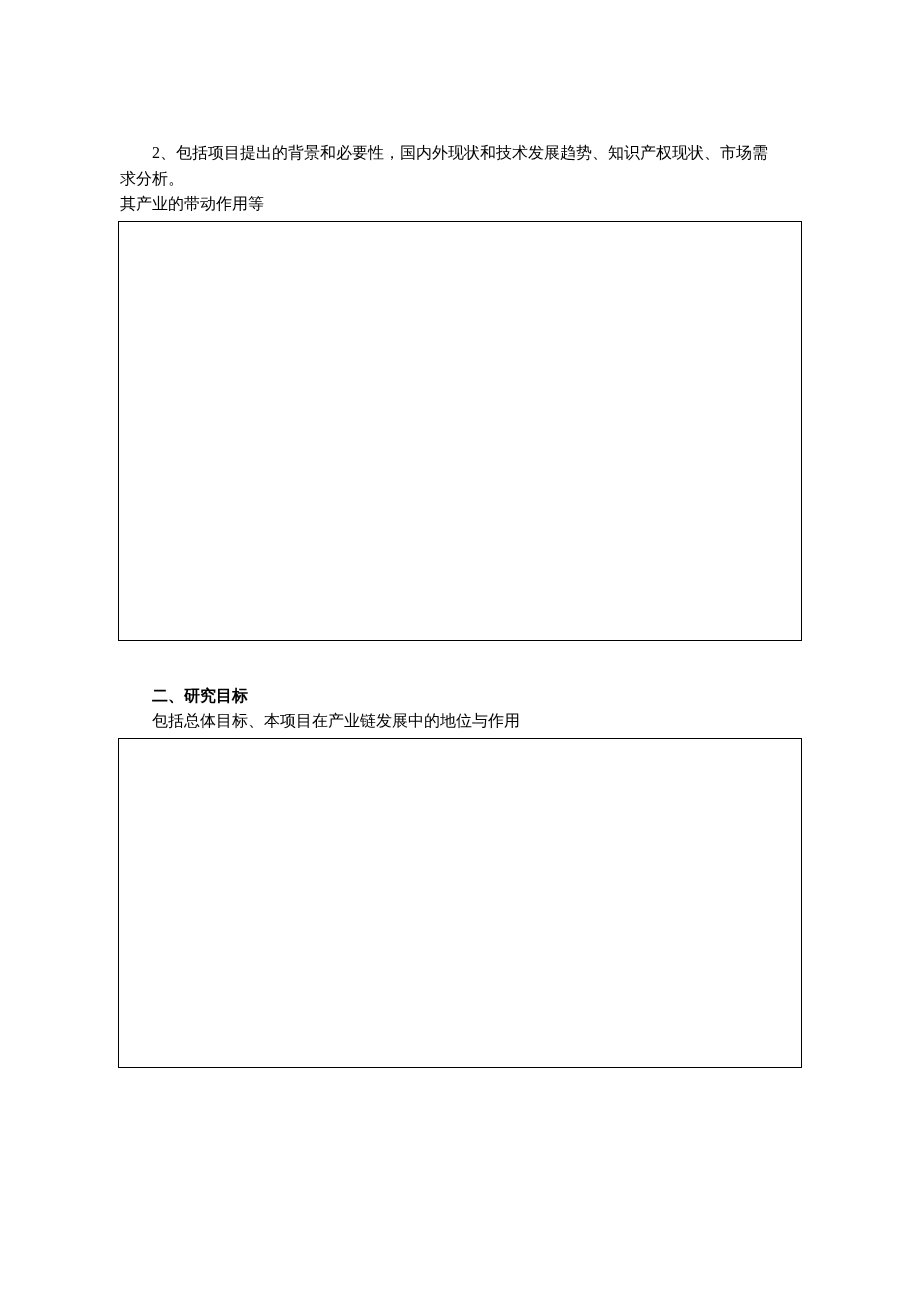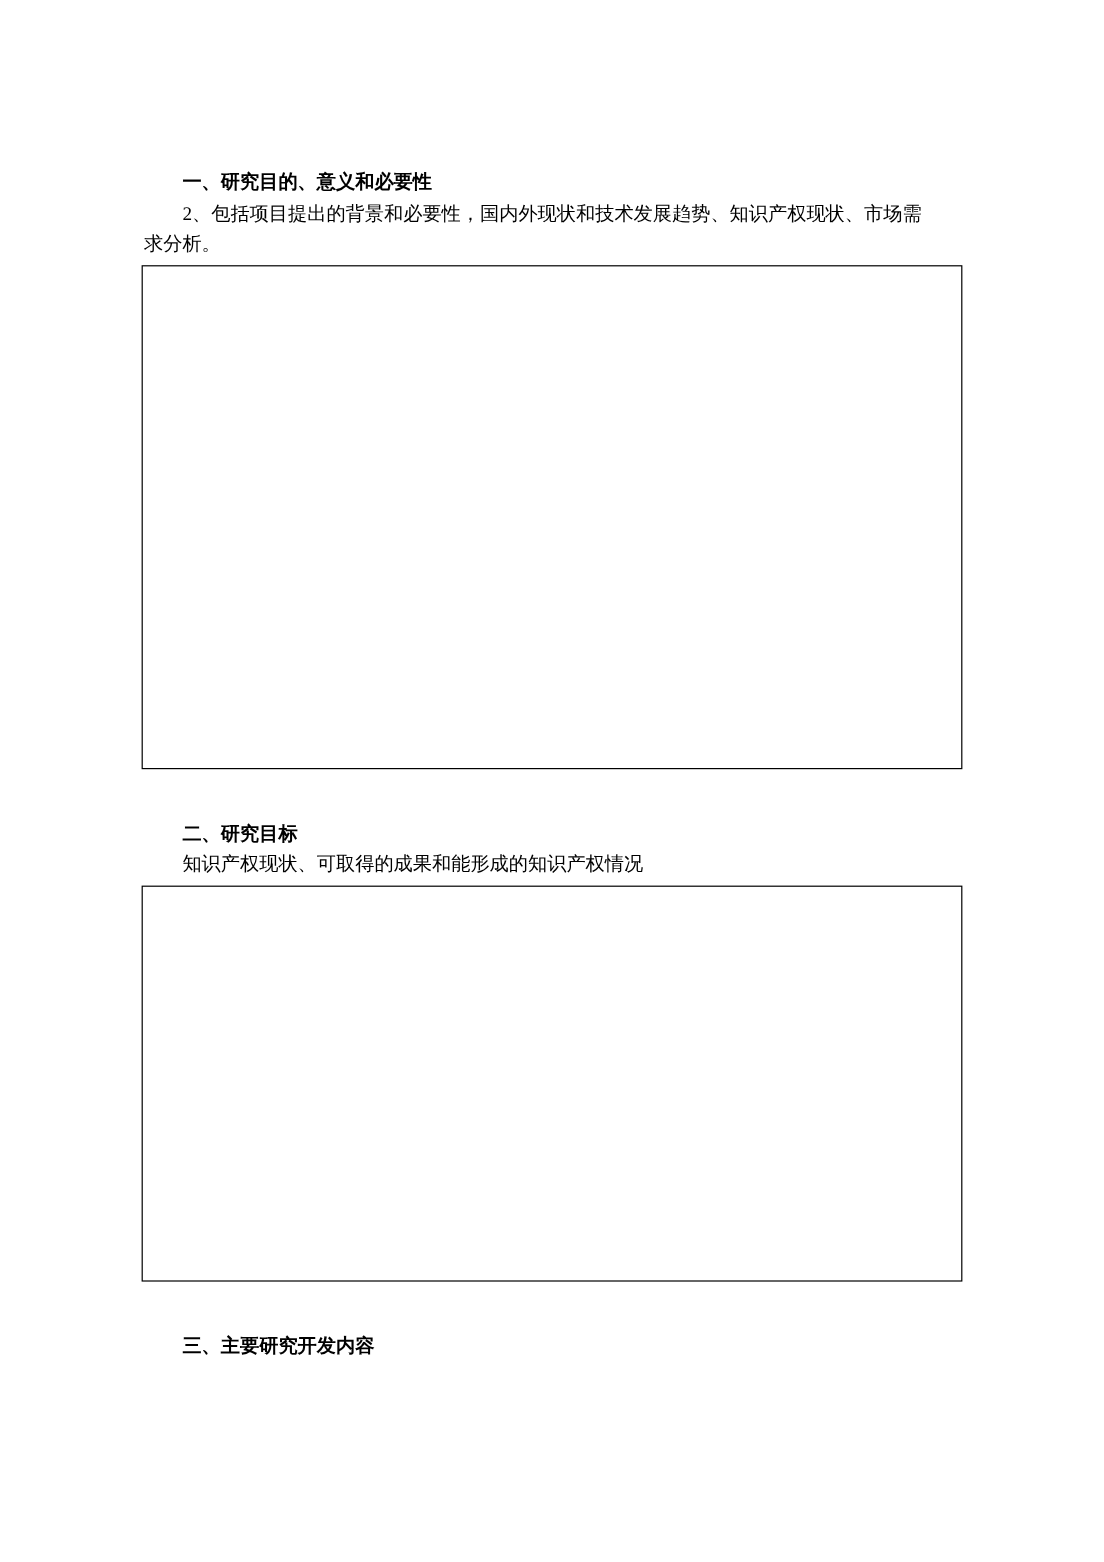--- a/index.html
+++ b/index.html
@@ -55,33 +55,32 @@
     .spacer2 {
       height: 42px;
     }
   </style>
 </head>
 <body>
 
 <div class="content">
 
   <div class="section">
-    <div class="heading">一、研究目的、意义和必要性</div>
     <div class="description">2、包括项目提出的背景和必要性，国内外现状和技术发展趋势、知识产权现状、市场需</div>
     <div class="description-cont">求分析。</div>
+    <div class="description-cont">其产业的带动作用等</div>
     <div class="input-box box1"></div>
   </div>
 
   <div class="spacer1"></div>
 
   <div class="section">
     <div class="heading">二、研究目标</div>
-    <div class="description">知识产权现状、可取得的成果和能形成的知识产权情况</div>
+    <div class="description">包括总体目标、本项目在产业链发展中的地位与作用</div>
     <div class="input-box box2"></div>
   </div>
 
   <div class="spacer2"></div>
 
   <div class="section">
-    <div class="heading">三、主要研究开发内容</div>
   </div>
 
 </div>
 
 </body></html>

